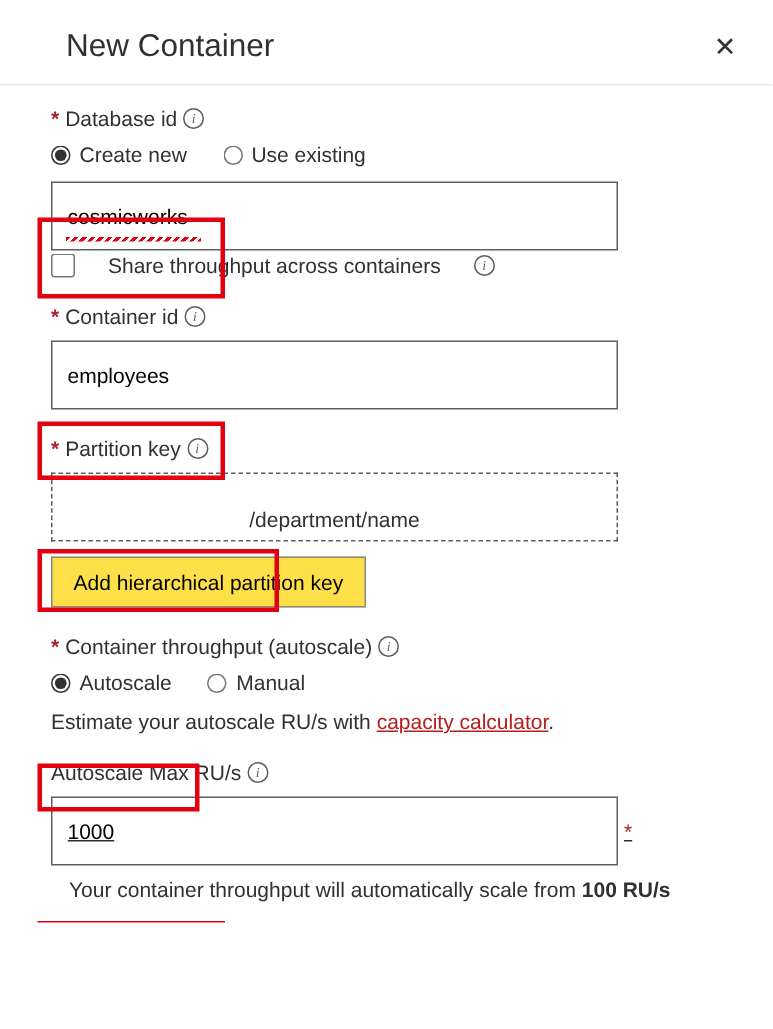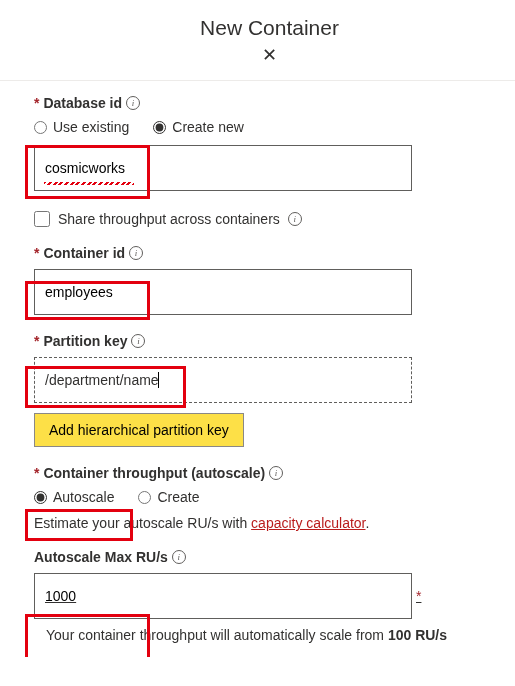--- a/index.html
+++ b/index.html
@@ -14,44 +14,43 @@
   .panel { padding: 16px 28px 10px 28px; }
   .header {
     display: flex;
     justify-content: space-between;
     align-items: center;
     padding-bottom: 10px;
     border-bottom: 1px solid #edebe9;
     margin: 0 -28px 14px -28px;
     padding-left: 44px;
     padding-right: 20px;
-    flex-direction: column;
   }
   .header h1 { font-size: 21px; font-weight: 400; margin: 0; }
   .close-x { font-size: 18px; font-weight: 300; cursor: pointer; padding: 4px; }
   .field-group { margin: 12px 0 18px 0; padding-left: 6px; }
   .field-label { margin-bottom: 8px; display: flex; align-items: center; gap: 4px; }
   .req { color: #a4262c; font-weight: 700; }
-  .label-text { font-weight: 700; text-align: center; }
+  .label-text { font-weight: 400; text-align: center; }
   .info-icon {
     display: inline-flex; align-items: center; justify-content: center;
     width: 14px; height: 14px; border: 1px solid #605e5c;
     border-radius: 50%; font-size: 9px; font-style: italic;
     font-family: Georgia, serif; color: #605e5c; cursor: pointer;
   }
   .radio-row { display: flex; gap: 24px; margin: 8px 0 10px 0; }
   .radio-opt { display: flex; align-items: center; gap: 6px; cursor: pointer; }
   .radio-opt input { margin: 0; accent-color: #323130; }
   .text-input {
     width: 378px; height: 34px; padding: 22px 10px;
     border: 1px solid #605e5c; font-size: 14px;
     font-family: inherit; outline: none;
   }
-  .text-input.dashed { border: 1px dashed #605e5c; }
-  .check-row { display: flex; align-items: center; gap: 8px; margin-top: 20px; }
+  .text-input.dashed { border: 1px dashed #605e5c; flex-direction: column; }
+  .check-row { display: flex; align-items: center; gap: 22px; margin-top: 2px; }
   .check-row input { margin: 0; width: 16px; height: 16px; }
   .btn {
     border: 1px solid #8a8886; background: #fde047; padding: 8px 14px;
     font-size: 14px; cursor: pointer; font-family: inherit; margin-top: 10px;
   }
   .hint { margin-top: 10px; }
   .hint a { color: #b91c1c; }
   .req-after { color: #a4262c; margin-left: 4px; }
   .footer-note { margin-top: 8px; margin-left: 12px; }
   .bold { font-weight: 700; }
@@ -84,26 +83,26 @@
   </div>
 
   <div class="field-group">
     <div class="field-label">
       <span class="req">*</span>
       <span class="label-text">Database id</span>
       <span class="info-icon">i</span>
     </div>
     <div class="radio-row">
       <label class="radio-opt">
+        <input type="radio" name="dbmode" checked="" style="">
+        <span>Create new</span>
+      </label>
+      <label class="radio-opt">
         <input type="radio" name="dbmode" style="">
         <span>Use existing</span>
-      </label>
-      <label class="radio-opt">
-        <input type="radio" name="dbmode" checked="" style="">
-        <span>Create new</span>
       </label>
     </div>
     <div class="db-input-wrap">
       <input class="text-input" value="cosmicworks" style="">
       <div class="squiggle"></div>
     </div>
     <div class="check-row">
       <input type="checkbox" style="">
       <span>Share throughput across containers</span>
       <span class="info-icon">i</span>
@@ -138,21 +137,21 @@
       <span class="label-text">Container throughput (autoscale)</span>
       <span class="info-icon">i</span>
     </div>
     <div class="radio-row">
       <label class="radio-opt">
         <input type="radio" name="thr" checked="" style="">
         <span>Autoscale</span>
       </label>
       <label class="radio-opt">
         <input type="radio" name="thr" style="">
-        <span>Create</span>
+        <span>Manual</span>
       </label>
     </div>
     <div class="hint">
       <span>Estimate your autoscale RU/s with </span><a href="#">capacity calculator</a><span>.</span>
     </div>
   </div>
 
   <div class="field-group" style="margin-bottom:4px;">
     <div class="field-label">
       <span class="label-text">Autoscale Max RU/s</span>

